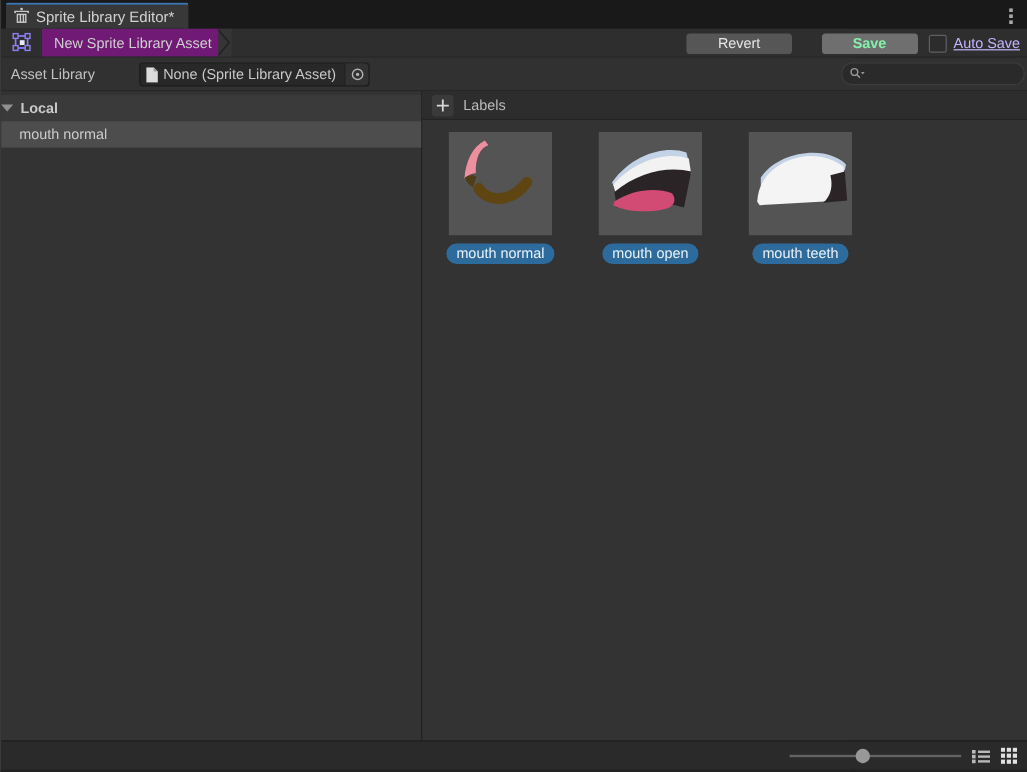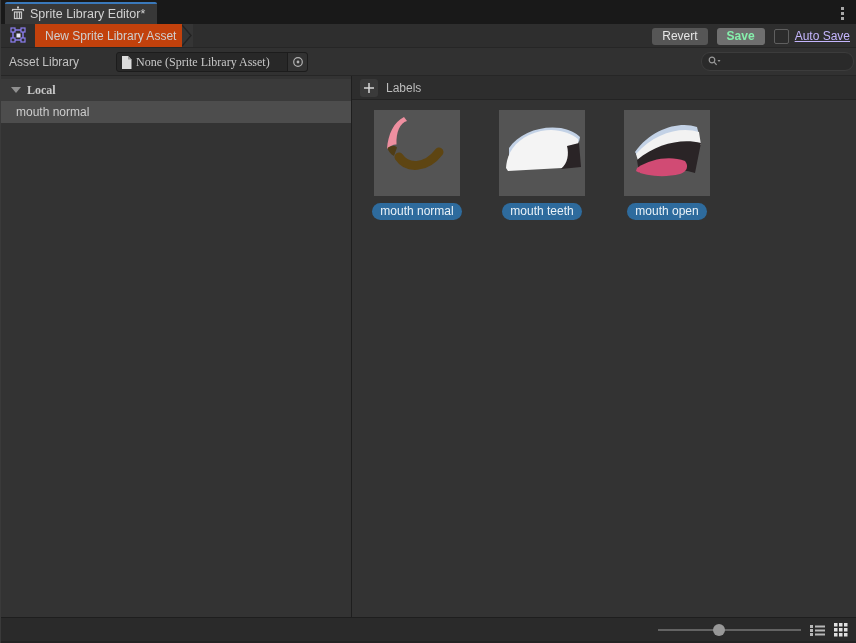--- a/index.html
+++ b/index.html
@@ -9,46 +9,46 @@
 
   
   .topbar { position:absolute; left:0; top:0; width:856px; height:24px; background:#191919; }
   .tab { position:absolute; left:4px; top:2px; height:22px; background:#383838; border-top:2px solid #3a79bb; border-radius:2px 2px 0 0; display:flex; align-items:center; padding:0 12px 0 6px; gap:5px; color:#d2d2d2; font-size:12.5px; }
   .kebab { position:absolute; right:8px; top:5px; width:14px; height:16px; display:flex; flex-direction:column; align-items:center; justify-content:center; gap:2px; cursor:pointer; }
   .kebab i { width:3px; height:3px; background:#a8a8a8; display:block; }
 
   
   .row1 { position:absolute; left:0; top:24px; width:856px; height:24px; background:#2e2e2e; border-bottom:1px solid #262626; display:flex; align-items:center; }
   .crumb-icon { margin-left:8px; width:18px; height:18px; display:flex; align-items:center; justify-content:center; }
-  .crumb { margin-left:8px; height:23px; display:flex; align-items:center; background:#c2410c; padding:0 6px 0 10px; color:#cfcfcf; }
+  .crumb { margin-left:8px; height:23px; display:flex; align-items:center; background:#701a75; padding:0 6px 0 10px; color:#cfcfcf; }
   .crumb-arrow { height:23px; display:block; background:#353535; }
   .row1-right { position:absolute; right:7px; top:0; height:24px; display:flex; align-items:center; gap:9px; }
-  .ubtn { height:17px; line-height:16px; padding:0 10px; border-radius:3px; background:#565656; color:#e6e6e6; border:none; font-size:12px; font-family:inherit; cursor:pointer; }
+  .ubtn { height:17px; line-height:16px; padding:0 26px; border-radius:3px; background:#565656; color:#e6e6e6; border:none; font-size:12px; font-family:inherit; cursor:pointer;margin-left:16px; }
   .ubtn.save { background:#6f6f6f; color:#86efac;font-weight:bold; }
   .chk { width:15px; height:15px; background:#2c2c2c; border:1px solid #5f5f5f; border-radius:2px; cursor:pointer; }
   .chk-label { color:#c4b5fd; margin-left:-3px;text-decoration:underline; }
 
   
   .row2 { position:absolute; left:0; top:48px; width:856px; height:28px; background:#313131; border-bottom:1px solid #262626; }
   .ml-label { position:absolute; left:8px; top:7px; color:#c2c2c2; }
   .objfield { position:absolute; left:115px; top:4px; width:192px; height:20px; background:#282828; border:1px solid #1c1c1c; border-radius:3px; display:flex; align-items:center; cursor:pointer; }
-  .objfield .txt { flex:1; padding-left:4px; color:#c8c8c8; white-space:nowrap; overflow:hidden; display:flex; align-items:center; gap:4px;font-family:Liberation Serif, serif; }
+  .objfield .txt { flex:1; padding-left:4px; color:#c8c8c8; white-space:nowrap; overflow:hidden; display:flex; align-items:center; gap:4px; }
   .obj-picker { width:20px; height:100%; border-left:1px solid #1c1c1c; background:#323232; border-radius:0 3px 3px 0; display:flex; align-items:center; justify-content:center; cursor:pointer; }
   .search { position:absolute; right:3px; top:4px; width:153px; height:19px; background:#2a2a2a; border:1px solid #3c3c3c; border-radius:9px; display:flex; align-items:center; padding-left:6px; gap:4px; }
   .search input { background:transparent; border:none; outline:none; color:#d8d8d8; font-size:12px; width:118px; font-family:inherit; }
 
   
   .main { position:absolute; left:0; top:76px; width:856px; height:541px; display:flex; }
   .lpanel { width:351px; height:100%; border-right:1px solid #1e1e1e; background:#333333; }
   .rpanel { flex:1; height:100%; background:#333333; }
   .phead { height:24px; background:#2d2d2d; border-bottom:1px solid #232323; display:flex; align-items:center; gap:8px; padding-left:8px; color:#bcbcbc; }
   .plus-btn { width:18px; height:18px; border-radius:3px; background:#3a3a3a; display:flex; align-items:center; justify-content:center; cursor:pointer; }
 
   .cat-list { padding-top:3px; }
-  .foldout { height:22px; display:flex; align-items:center; gap:6px; padding-left:10px; background:#3a3a3a; cursor:pointer;font-family:Liberation Serif, serif; }
+  .foldout { height:22px; display:flex; align-items:center; gap:6px; background:#3a3a3a; cursor:pointer; }
   .foldout .tri { width:0; height:0; border-left:5px solid transparent; border-right:5px solid transparent; border-top:6px solid #909090; }
   .foldout .name { font-weight:bold; color:#c9c9c9; }
   .cat-row { height:22px; line-height:22px; padding-left:15px; color:#cccccc; cursor:pointer; }
   .cat-row.selected { background:#4d4d4d; }
 
   .labels-grid { display:flex; padding:10px 0 0 22px; }
   .label-cell { width:86px; margin-right:39px; display:flex; flex-direction:column; align-items:center; cursor:pointer; }
   .thumb { width:86px; height:86px; background:#545454; }
   .pill { margin-top:7px; background:#2e6b9d; color:#eaf2f8; border-radius:9px; height:17px; line-height:17px; padding:0 8px; white-space:nowrap; font-size:12px; }
 
@@ -168,36 +168,36 @@
             <path d="M30 7 C20 12 14 24 13 39 C16 36 20 34 22.5 34.5 C22 22 26 13 33 11 Z" fill="#ee8fa0"></path>
             <path d="M13.5 38 C17 35.5 21 35.5 23 37.5 L20 46 C16.5 44 14.5 41.5 13.5 38 Z" fill="#4f3d17"></path>
             <path d="M25 47 C33 59 52 59 65 42" fill="none" stroke="#5e4512" stroke-width="9" stroke-linecap="round"></path>
           </svg>
           <span class="pill">mouth normal</span>
         </div>
 
         <div class="label-cell">
           <svg class="thumb" width="86" height="86" viewBox="0 0 86 86">
             <rect width="86" height="86" fill="#545454"></rect>
-            <path d="M10 38 C20 23 42 15 62 18 C70 19.5 77 23 81 27 L80 32 C66 23 40 24 24 33 C17 38 12 43 10 47 Z" fill="#c3d2e6"></path>
-            <path d="M7 58 C8 40 20 26 42 21 C57 18 70 22 79 29 L80 42 C80 50 73 56 63 58 L9 61 Z" fill="#f4f4f4"></path>
-            <path d="M68 36 L80 33 L82 57 L62 59 C69 53 70 44 68 36 Z" fill="#2a2426"></path>
-          </svg>
-          <span class="pill">mouth teeth</span>
-        </div>
-
-        <div class="label-cell">
-          <svg class="thumb" width="86" height="86" viewBox="0 0 86 86">
-            <rect width="86" height="86" fill="#545454"></rect>
             <path d="M11 42 C28 18 56 11 73 17 L75 25 C56 18 30 25 14 47 Z" fill="#c3d2e6"></path>
             <path d="M12 44 C30 23 57 16 75 22 L77 35 C58 28 32 36 15 54 Z" fill="#f2f2f2"></path>
             <path d="M13 50 C33 33 59 28 77 33 L71 63 C52 57 30 59 15 63 Z" fill="#2a2426"></path>
             <path d="M13 58 C28 48 47 46 61 51 C65 56 63 62 56 64 C40 68 21 66 12 61 Z" fill="#d14b74"></path>
           </svg>
           <span class="pill">mouth open</span>
+        </div>
+
+        <div class="label-cell">
+          <svg class="thumb" width="86" height="86" viewBox="0 0 86 86">
+            <rect width="86" height="86" fill="#545454"></rect>
+            <path d="M10 38 C20 23 42 15 62 18 C70 19.5 77 23 81 27 L80 32 C66 23 40 24 24 33 C17 38 12 43 10 47 Z" fill="#c3d2e6"></path>
+            <path d="M7 58 C8 40 20 26 42 21 C57 18 70 22 79 29 L80 42 C80 50 73 56 63 58 L9 61 Z" fill="#f4f4f4"></path>
+            <path d="M68 36 L80 33 L82 57 L62 59 C69 53 70 44 68 36 Z" fill="#2a2426"></path>
+          </svg>
+          <span class="pill">mouth teeth</span>
         </div>
 
       </div>
     </div>
   </div>
 
   <div class="bottombar">
     <div class="slider">
       <div class="track"></div>
       <div class="handle" style="left: 43%;"></div>

